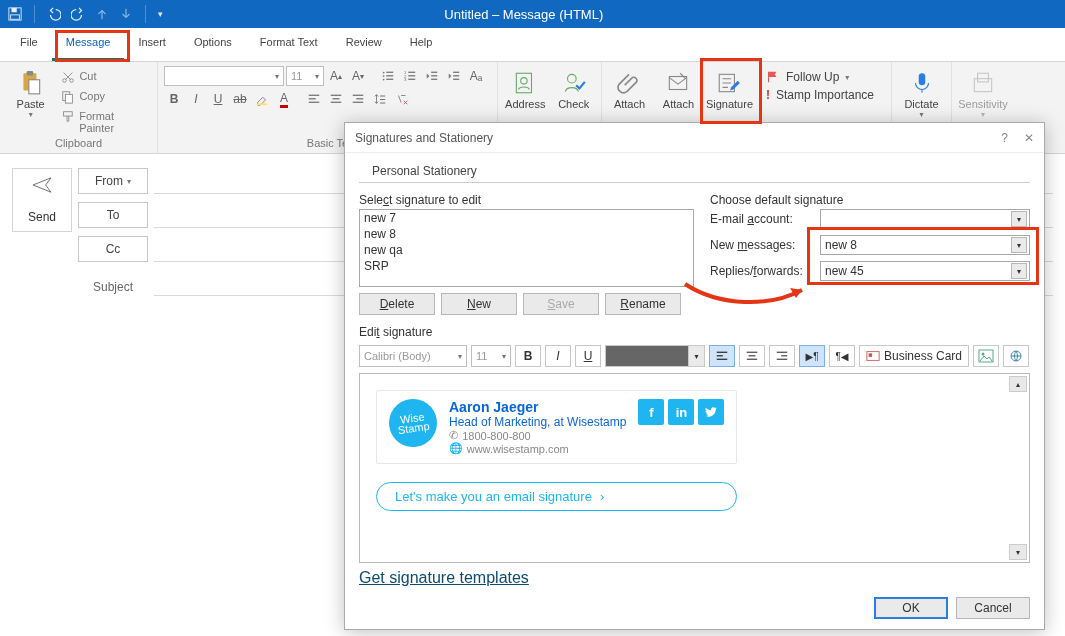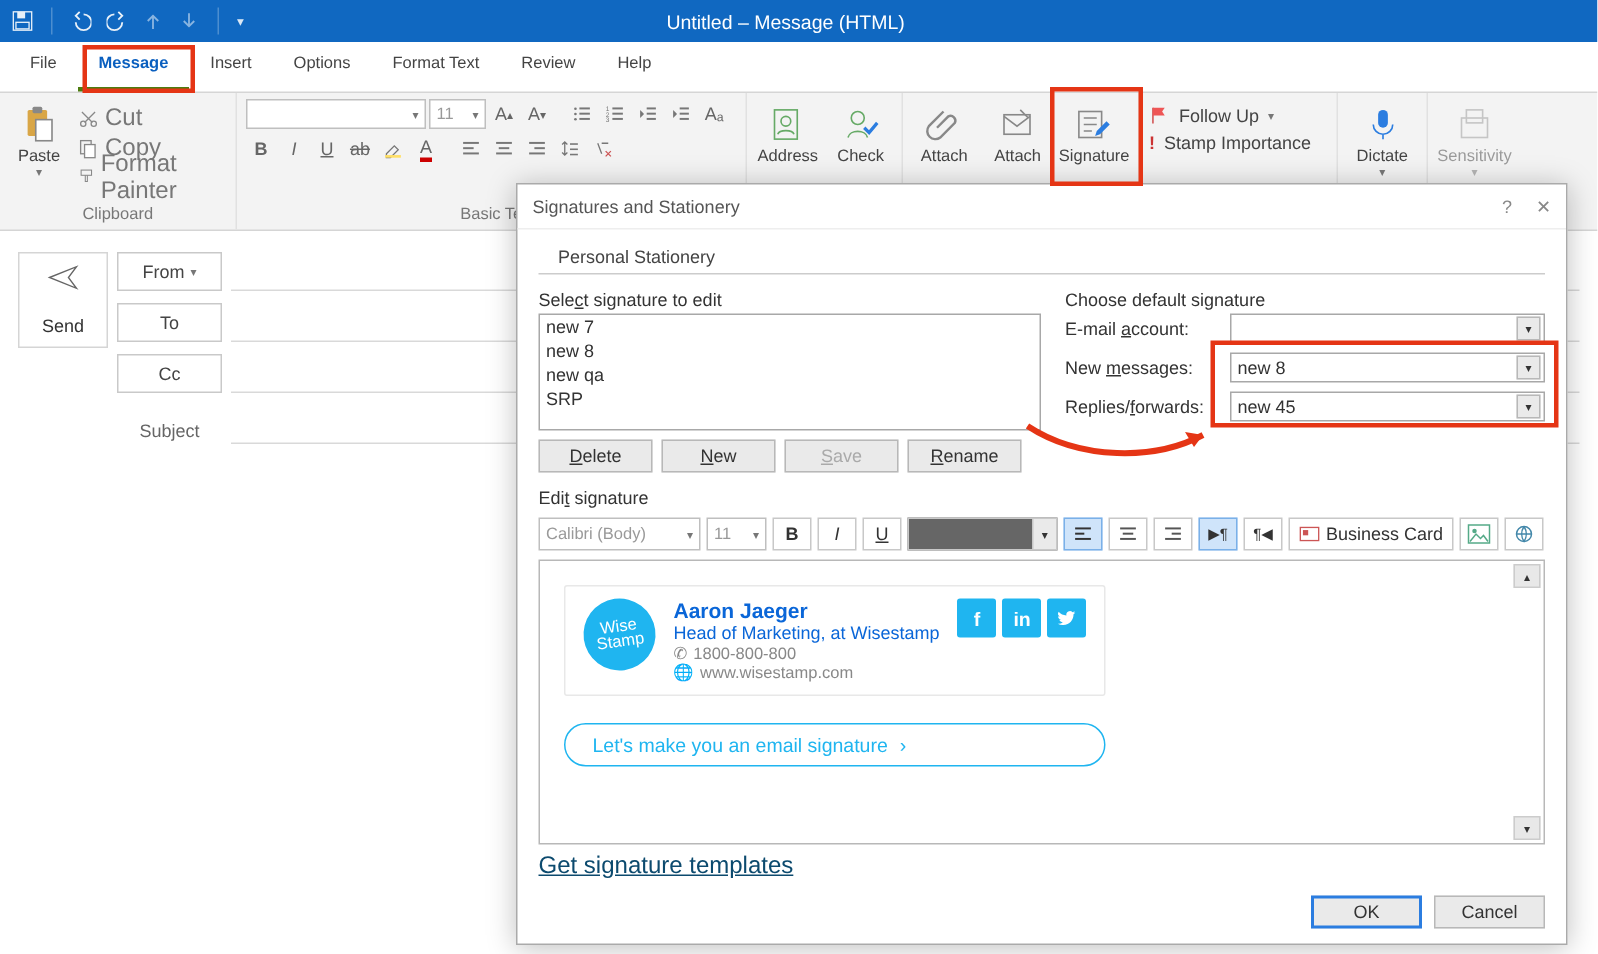--- a/index.html
+++ b/index.html
@@ -9,35 +9,35 @@
   .titlebar { background: #1068c1; height: 28px; display: flex; align-items: center; color: #fff; }
   .qat { display: flex; align-items: center; padding-left: 8px; gap: 10px; }
   .qat .ico { width: 14px; height: 14px; opacity: .9; }
   .qat .sep { width: 1px; height: 18px; background: rgba(255,255,255,.25); margin: 0 2px; }
   .qat .chev { font-size: 9px; opacity: .85; }
   .title-center { flex: 1; text-align: center; font-size: 13px; }
 
   
   .tabs { height: 34px; background: #fff; border-bottom: 1px solid #d5d5d5; display: flex; align-items: stretch; padding-left: 6px; }
   .tab { padding: 8px 14px 6px; font-size: 11px; color: #444; cursor: pointer; }
-  .tab.active { color: #0a5fbf; border-bottom: 3px solid #4d7c0f; font-weight: bold; }
+  .tab.active { color: #0a5fbf; border-bottom: 3px solid #0f766e; }
   .tab.file { color: #444; }
   .tellme { display: flex; align-items: center; gap: 8px; margin-left: 18px; color: #777; }
   .tellme .bulb { width: 14px; height: 14px; }
 
   
   .ribbon { height: 92px; background: #f3f3f3; border-bottom: 1px solid #d5d5d5; display: flex; }
   .group { border-right: 1px solid #e1e1e1; display: flex; flex-direction: column; justify-content: space-between; padding: 4px 6px 2px; }
   .group-label { text-align: center; font-size: 11px; color: #777; padding: 2px 0; }
   .grp-content { display: flex; gap: 6px; align-items: flex-start; }
   .bigbtn { display: flex; flex-direction: column; align-items: center; width: 50px; padding-top: 4px; gap: 2px; font-size: 11px; color: #444; }
   .bigbtn .ico { width: 26px; height: 26px; }
   .bigbtn .lbl { line-height: 12px; }
   .bigbtn .chev { font-size: 8px; color: #777; margin-top: -2px;}
-  .smallrow { display: flex; align-items: center; gap: 4px; font-size: 16px; color: #777; height: 18px; }
+  .smallrow { display: flex; gap: 4px; font-size: 11px; color: #777; height: 18px; }
   .smallrow .ico { width: 14px; height: 14px; }
   .clip-right { display: flex; flex-direction: column; gap: 2px; padding-top: 4px; }
   .combo { height: 20px; border: 1px solid #bfbfbf; background: #fff; display: flex; align-items: center; padding: 0 4px; font-size: 11px; color: #999; }
   .combo .arr { margin-left: auto; font-size: 8px; color: #777; }
   .ibtn { width: 20px; height: 18px; display: inline-flex; align-items: center; justify-content: center; color: #666; font-size: 12px; }
   .ibtn svg{width:14px;height:14px;}
   .row { display: flex; gap: 2px; align-items: center; }
 
   .tags-col { display:flex; flex-direction:column; gap:4px; padding-top:4px; font-size:12px; color:#444;}
   .tags-col .line{display:flex;align-items:center;gap:6px;}

